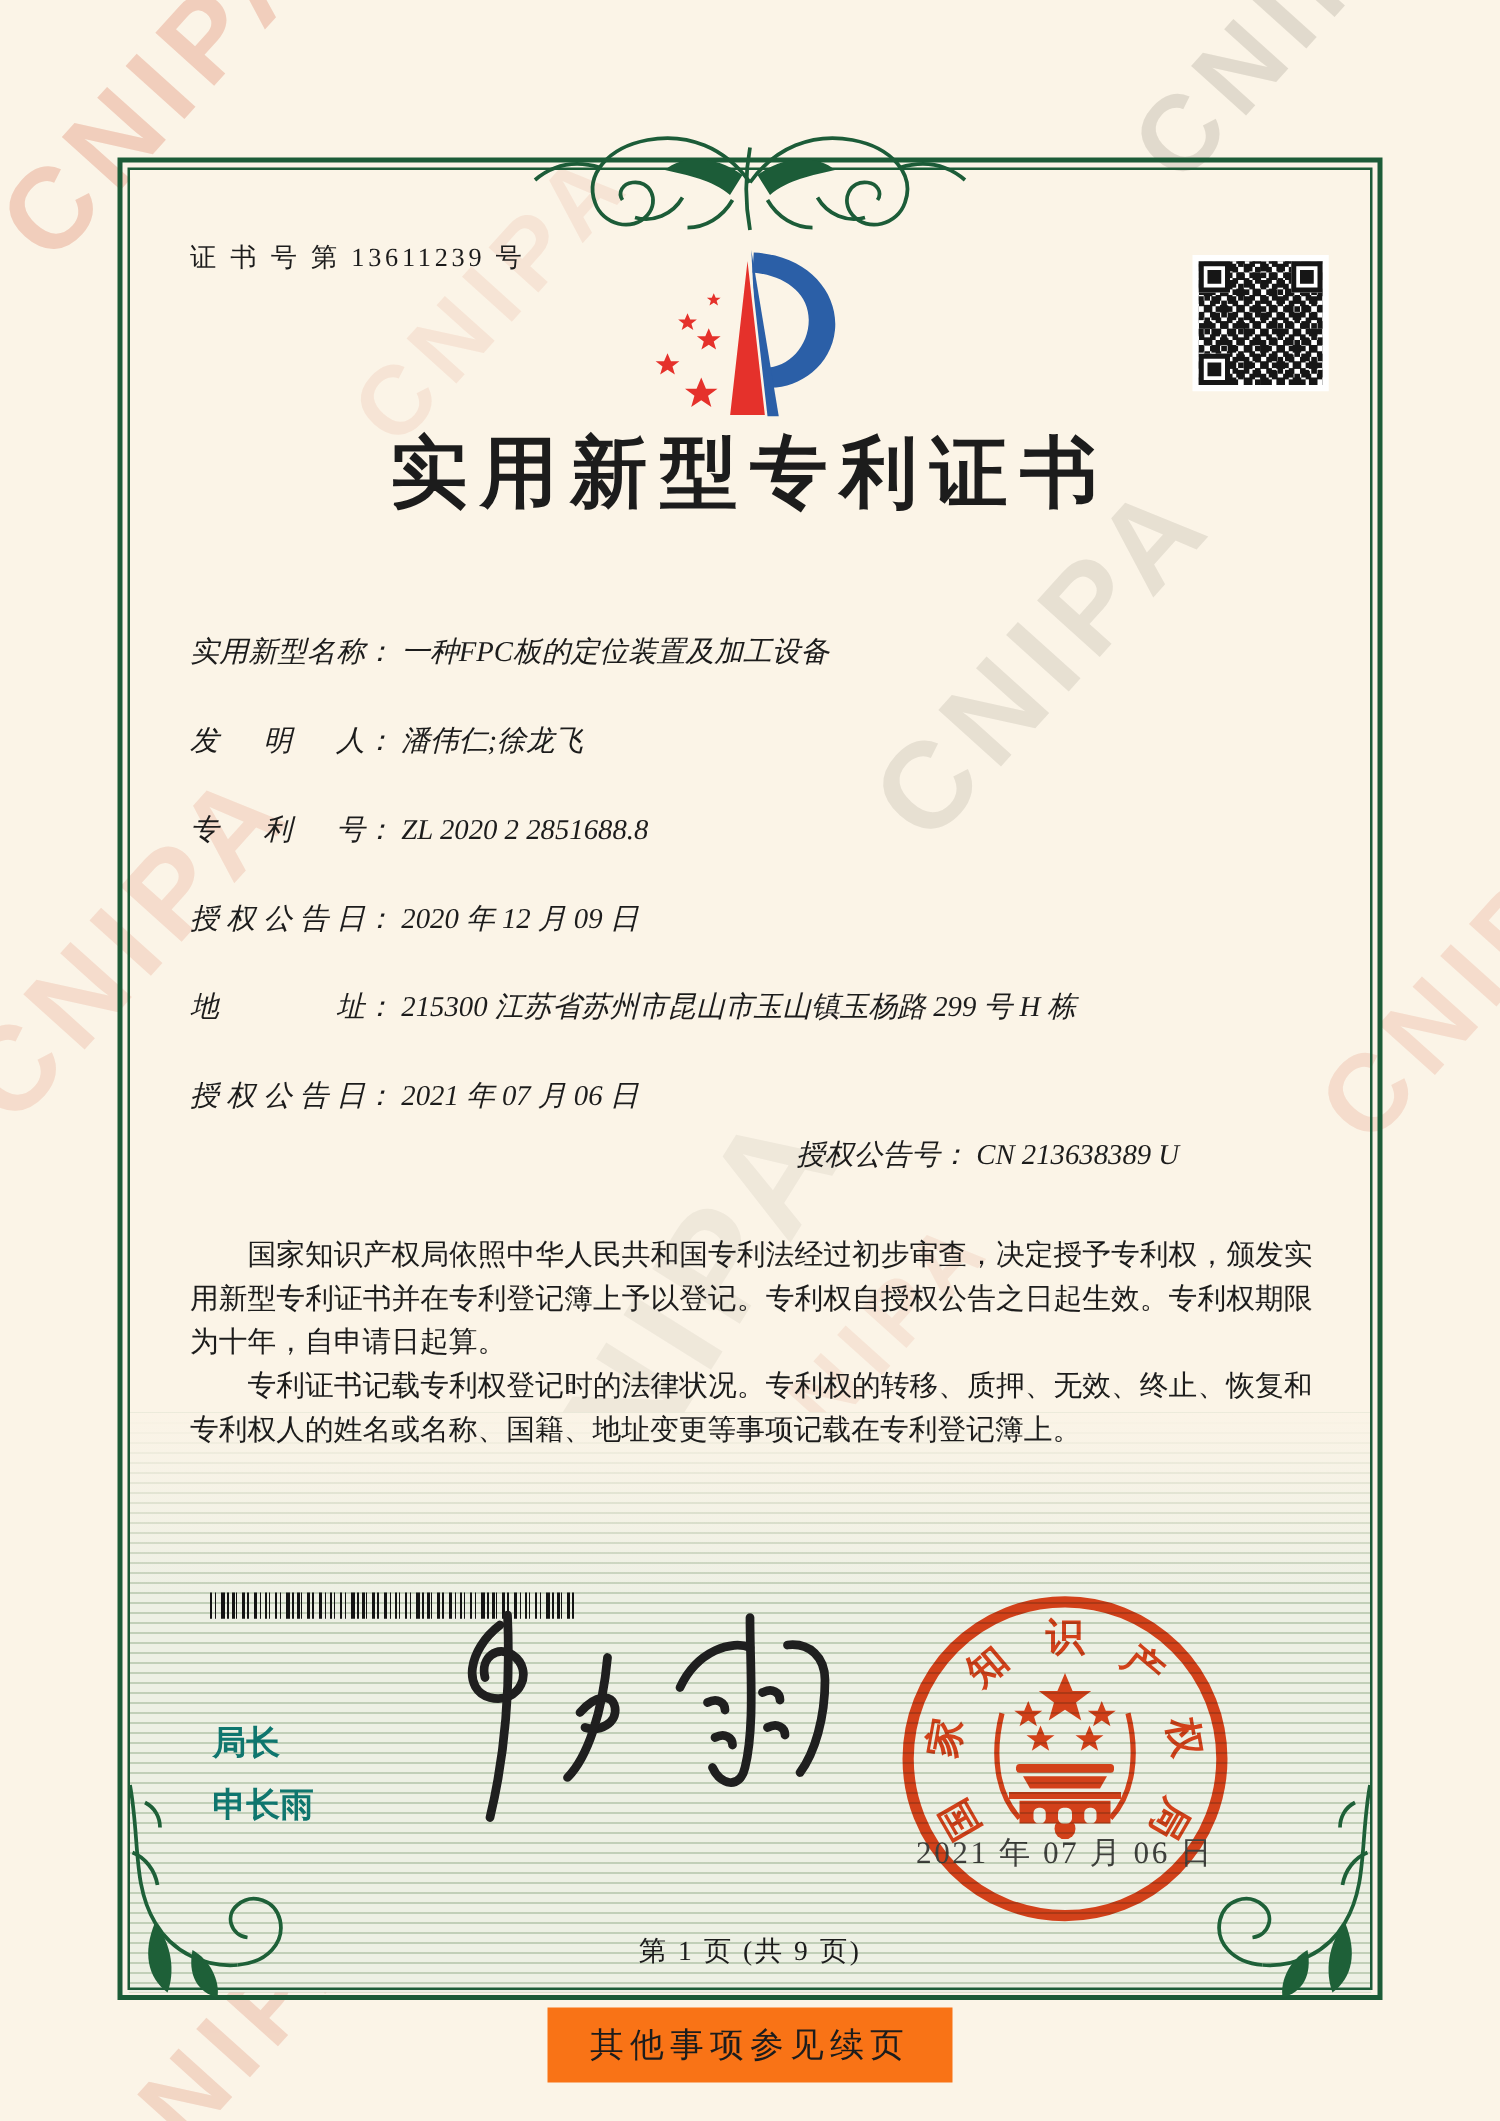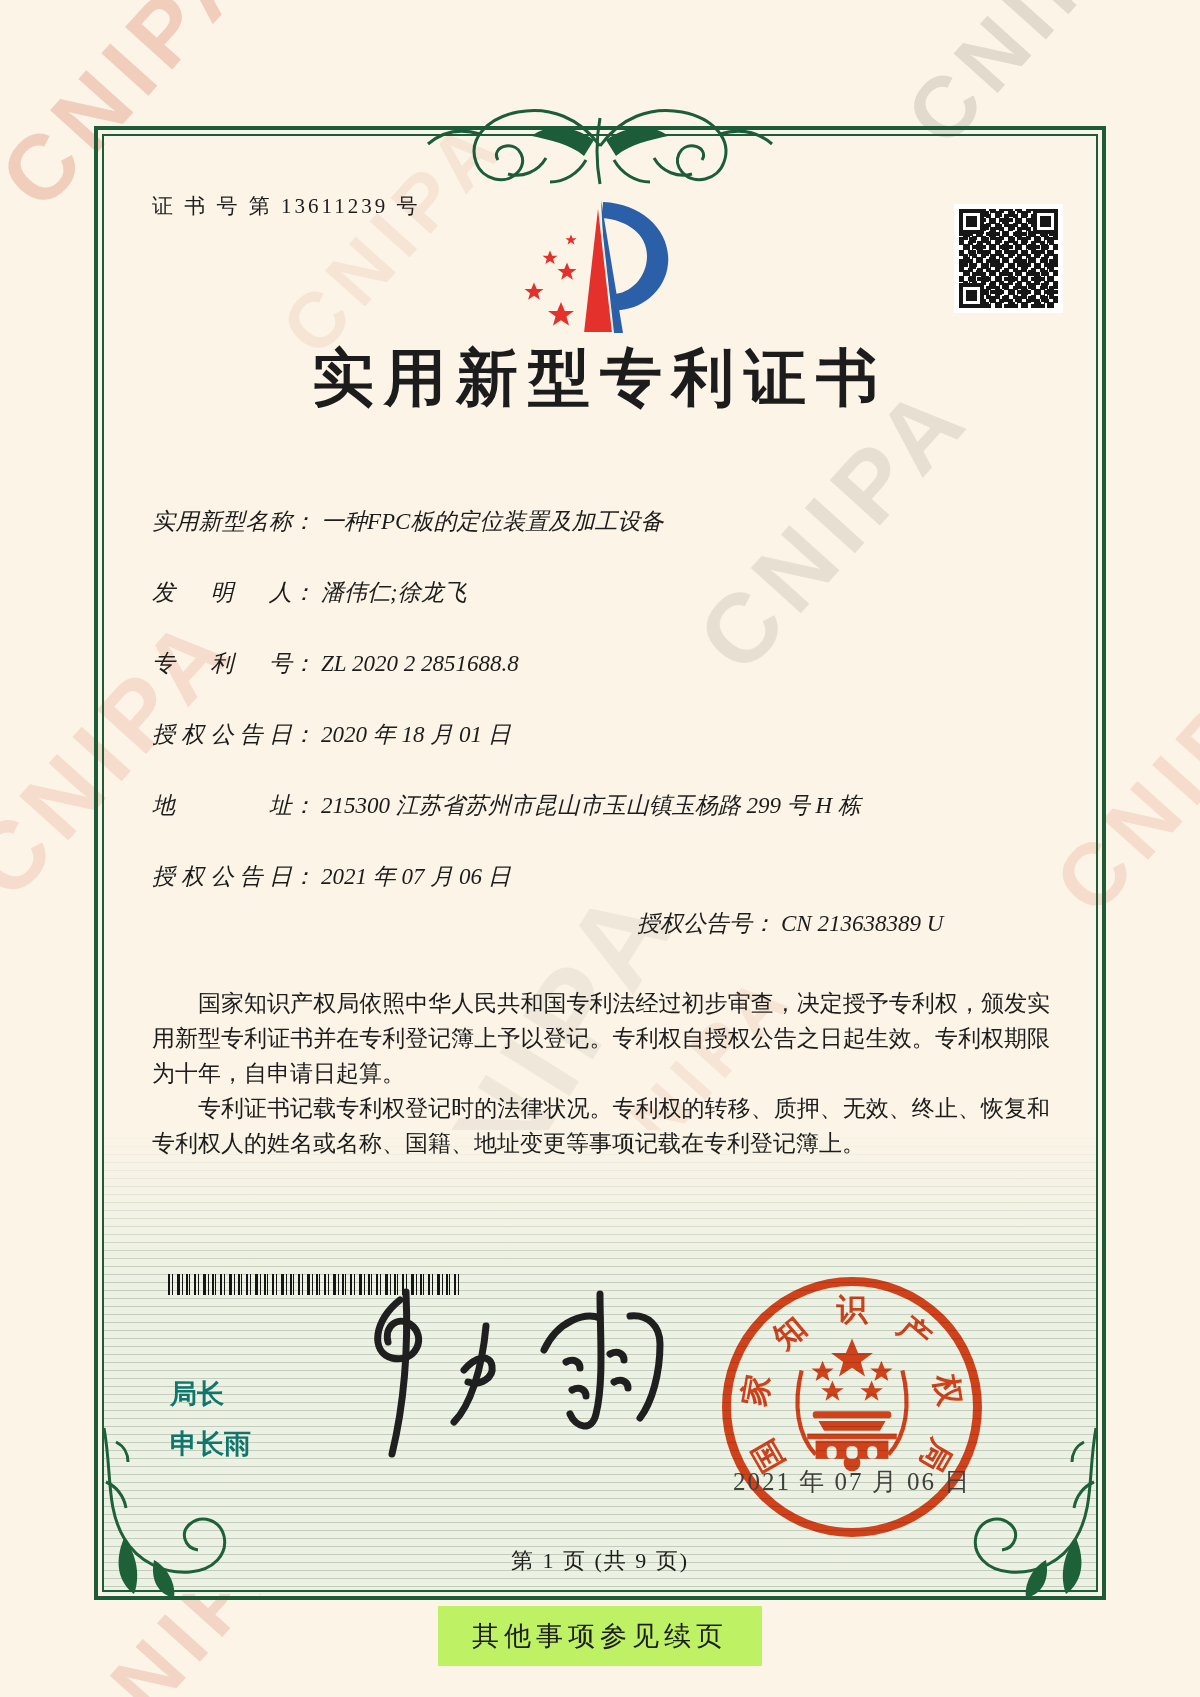--- a/index.html
+++ b/index.html
@@ -69,21 +69,21 @@
   .seal{left:722px;top:1277px;width:260px;height:260px;z-index:5;mix-blend-mode:multiply;opacity:.95;}
   .seal-ring{position:absolute;inset:0;border:9px solid #e23b10;border-radius:50%;}
   .seal-char{position:absolute;left:50%;top:50%;width:36px;height:36px;margin-left:-18px;margin-top:-18px;
       display:flex;align-items:center;justify-content:center;font-size:31px;font-weight:700;
       color:#e23b10;font-family:"Liberation Serif","DejaVu Serif",serif;}
   .seal-emblem{position:absolute;left:50%;top:50%;transform:translate(-50%,-54%);}
   .seal-date{position:absolute;left:0;right:0;top:188px;text-align:center;font-size:25px;
       color:#3c3c3c;letter-spacing:2px;z-index:6;}
 
   .page-info{left:0;right:0;top:1546px;text-align:center;font-size:22px;letter-spacing:2px;z-index:4;}
-  .continuation{left:50%;top:1606px;transform:translateX(-50%);background:#bef264;
+  .continuation{left:50%;top:1606px;transform:translateX(-50%);background:#f97316;
       padding:12px 34px;font-size:27px;letter-spacing:5px;z-index:4;}
 </style>
 </head>
 <body>
 
 <span class="wm" style="left:-36px;top:18px;font-size:92px;color:#e9b09a;opacity:.55;">CNIPA</span>
 <span class="wm" style="left:250px;top:190px;font-size:78px;color:#f0cdbb;opacity:.4;">CNIPA</span>
 <span class="wm" style="left:872px;top:-34px;font-size:86px;color:#c9c2b4;opacity:.5;">CNIPA</span>
 <span class="wm" style="left:660px;top:470px;font-size:98px;color:#cfc8ba;opacity:.45;">CNIPA</span>
 <span class="wm" style="left:-70px;top:700px;font-size:96px;color:#eec0ac;opacity:.45;">CNIPA</span>
@@ -163,21 +163,21 @@
   <div class="frow">
     <span class="flabel">实用新型名称</span><span class="fcolon">：</span><span class="fval">一种FPC板的定位装置及加工设备</span>
   </div>
   <div class="frow">
     <span class="flabel">发明人</span><span class="fcolon">：</span><span class="fval">潘伟仁;徐龙飞</span>
   </div>
   <div class="frow">
     <span class="flabel">专利号</span><span class="fcolon">：</span><span class="fval">ZL 2020 2 2851688.8</span>
   </div>
   <div class="frow">
-    <span class="flabel">授权公告日</span><span class="fcolon">：</span><span class="fval">2020 年 18 月 01 日</span>
+    <span class="flabel">授权公告日</span><span class="fcolon">：</span><span class="fval">2020 年 12 月 09 日</span>
   </div>
   <div class="frow">
     <span class="flabel">地址</span><span class="fcolon">：</span><span class="fval">215300 江苏省苏州市昆山市玉山镇玉杨路 299 号 H 栋</span>
   </div>
   <div class="frow">
     <span class="flabel">授权公告日</span><span class="fcolon">：</span><span class="fval">2021 年 07 月 06 日</span>
     <span class="grant2">
       <span>授权公告号</span><span>：</span><span class="fval">CN 213638389 U</span>
     </span>
   </div>

